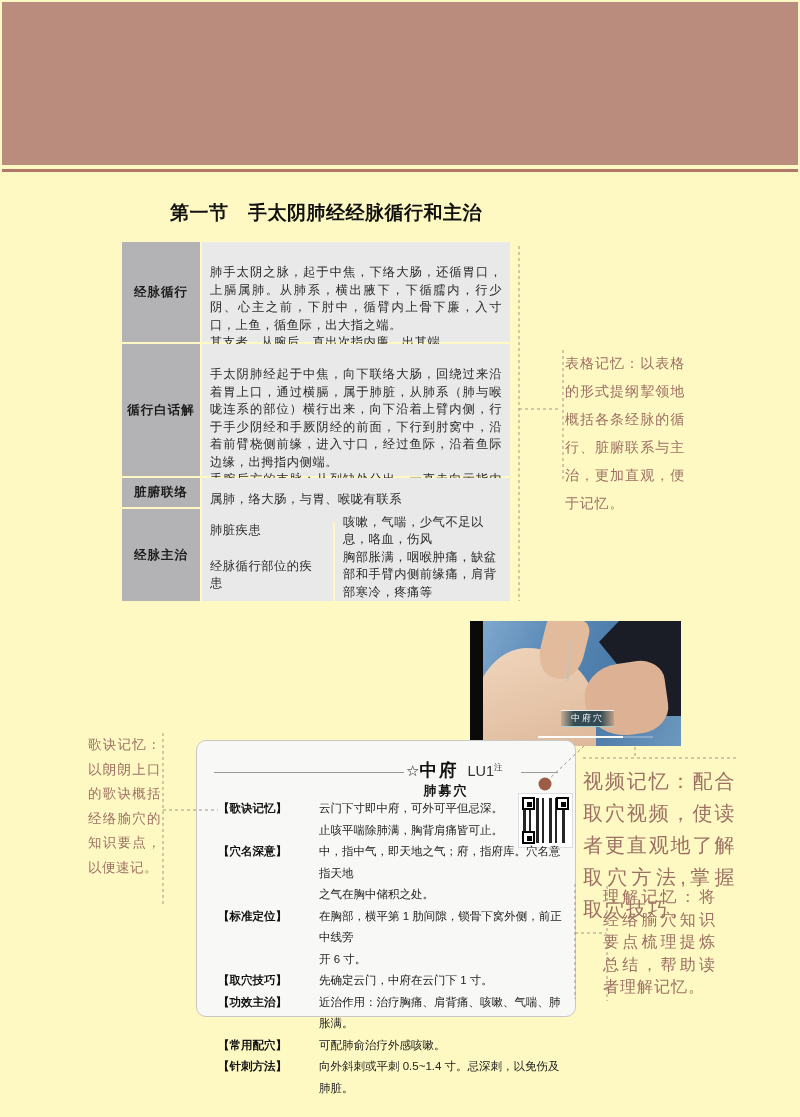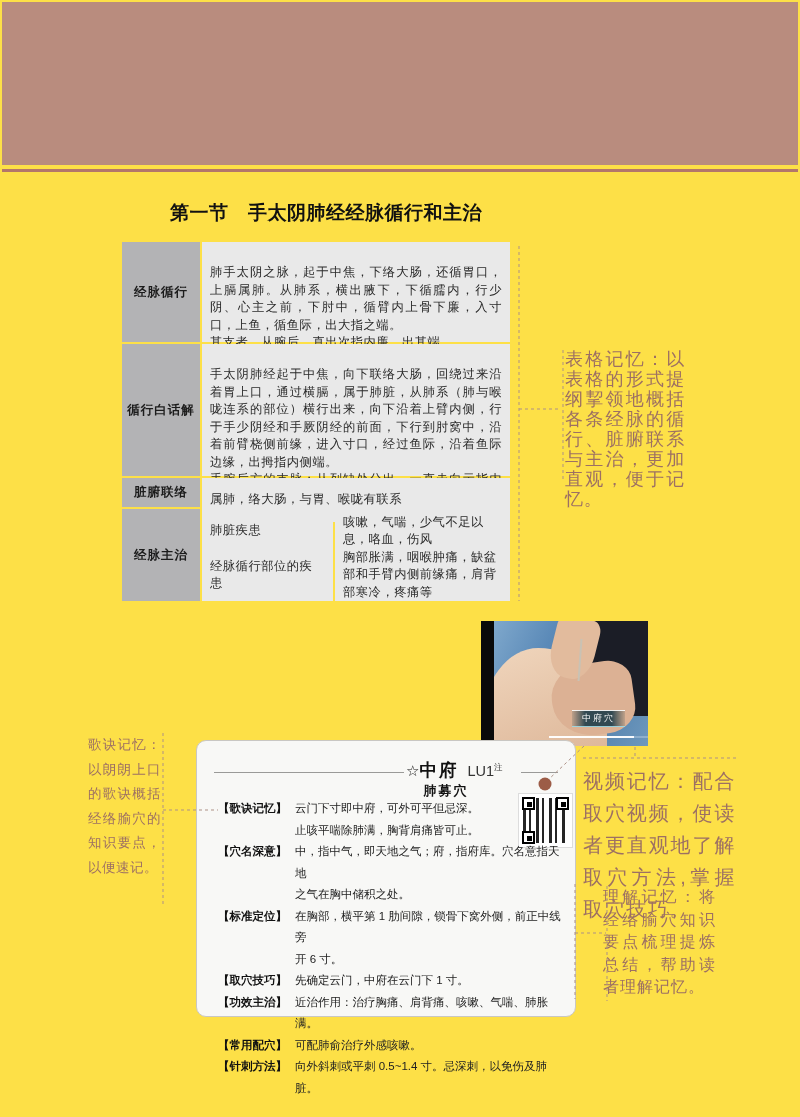--- a/index.html
+++ b/index.html
@@ -1,17 +1,17 @@
 <!DOCTYPE html>
 <html><head>
 <meta charset="utf-8">
 <style>
   * { margin:0; padding:0; box-sizing:border-box; }
   html,body { width:800px; height:1117px; background:#ffffff; font-family:"Liberation Sans",sans-serif; }
-  .page { position:relative; width:800px; height:1117px; overflow:hidden; background:#fde047; }
+  .page { position:relative; width:800px; height:1117px; overflow:hidden; background:#fef9c3; }
 
   
   .band { position:absolute; left:2px; right:2px; top:2px; height:163px; background:#b98c7e; }
   .band-rule { position:absolute; left:2px; right:2px; top:169px; height:3px; background:#b3766a; }
 
   
   .title { position:absolute; left:170px; top:200px; font-family:"Liberation Serif",serif;
            font-weight:bold; font-size:19px; letter-spacing:0.5px; color:#111; white-space:nowrap; }
 
   
@@ -21,27 +21,27 @@
   .hcell { background:#b3b3b5; color:#1c1c1c; font-weight:bold; font-size:12.5px; letter-spacing:1px;
            display:flex; align-items:center; justify-content:center; }
   .ccell { background:#e9e9e9; color:#2a2a2a; font-size:12.3px; letter-spacing:0.5px;
            line-height:17.5px; padding:22px 8px; text-align:justify; white-space:pre-line; }
   .ccell.vcen { display:flex; align-items:center; text-align:left; white-space:normal; }
   .span2 { grid-column:2 / 4; }
   .rowspan2 { grid-row:4 / 6; }
 
   
   .note { position:absolute; color:#9d7063; text-align:justify; text-justify:inter-character; }
-  .note-table { left:565px; top:349px; width:120px; font-size:18px; line-height:20px; letter-spacing:0.8px; }
+  .note-table { left:565px; top:349px; width:120px; font-size:14px; line-height:28px; letter-spacing:0.8px; }
   .note-song  { left:88px;  top:733px; width:73px;  font-size:13.5px; line-height:24.6px; letter-spacing:0.5px; }
   .note-video { left:583px; top:765px; width:153px; font-size:20px; line-height:32px;  letter-spacing:1.6px; }
   .note-under { left:603px; top:886px; width:113px; font-size:16px;   line-height:22.5px; letter-spacing:1px; }
 
   
-  .video { position:absolute; left:481px; top:621px; width:167px; height:125px; background:#101010; }
+  .video { position:absolute; left:470px; top:621px; width:211px; height:125px; background:#101010; }
   .vbar { position:absolute; left:0; top:0; width:13px; height:100%; background:#0a0a0a; }
   .vphoto { position:absolute; left:13px; top:0; right:0; bottom:0; overflow:hidden;
             background:linear-gradient(115deg,#7fa8cc 0%,#5b8ab8 30%,#4a7aa8 60%,#6e98bd 100%); }
   .chest { position:absolute; left:-12px; bottom:-10px; width:125px; height:108px;
            background:linear-gradient(160deg,#f0d6bd,#ddb698); border-radius:45% 55% 0 0 / 70% 60% 0 0; }
   .sleeve { position:absolute; right:0; top:0; width:100px; height:95px; background:#1b1d26;
             clip-path:polygon(38% 0,100% 0,100% 100%,78% 100%,18% 22%); }
   .forearm { position:absolute; right:14px; top:42px; width:82px; height:72px; background:#dcb194;
              border-radius:45% 30% 35% 50%; transform:rotate(-8deg); }
   .press-hand { position:absolute; left:58px; top:-4px; width:44px; height:62px; background:#e2bb9d;
@@ -61,21 +61,21 @@
   .hline-r { left:324px; width:37px; }
   .card-head { position:absolute; left:209px; top:17px; white-space:nowrap; color:#111; }
   .card-star { font-size:15px; }
   .card-name { font-family:Liberation Sans, sans-serif; font-weight:bold; font-size:17.5px; letter-spacing:2px; }
   .card-code { font-size:14.5px; color:#333; margin-left:9px; }
   .card-sup { font-size:8.5px; vertical-align:super; color:#333; }
   .card-sub { position:absolute; left:199px; top:41px; width:100px; text-align:center;
               font-weight:bold; font-size:13px; letter-spacing:2px; color:#111; }
   .entries { position:absolute; left:21px; top:57px; width:350px; font-size:11.5px;
              line-height:21.5px; color:#222; }
-  .entry { display:flex; }
+  .entry { display:flex;gap:24px; }
   .elabel { font-weight:bold; white-space:nowrap; color:#111; }
   .etext { flex:1; white-space:pre-line;margin-left:8px; }
 
   
   .qr { position:absolute; left:321px; top:52px; width:55px; height:55px; background:#fff;
         border:1px solid #ddd; }
   .qr-noise { position:absolute; left:4px; top:4px; right:4px; bottom:4px;
       background-image:
         repeating-linear-gradient(0deg,#000 0 3px,transparent 3px 7px,#000 7px 9px,transparent 9px 13px),
         repeating-linear-gradient(90deg,#000 0 3px,#fff 3px 6px,#000 6px 8px,#fff 8px 13px);

